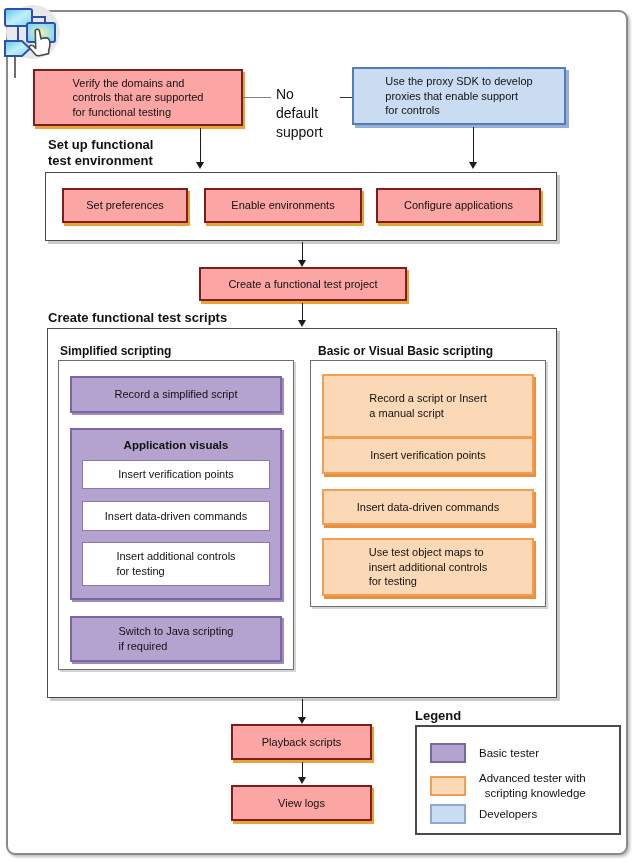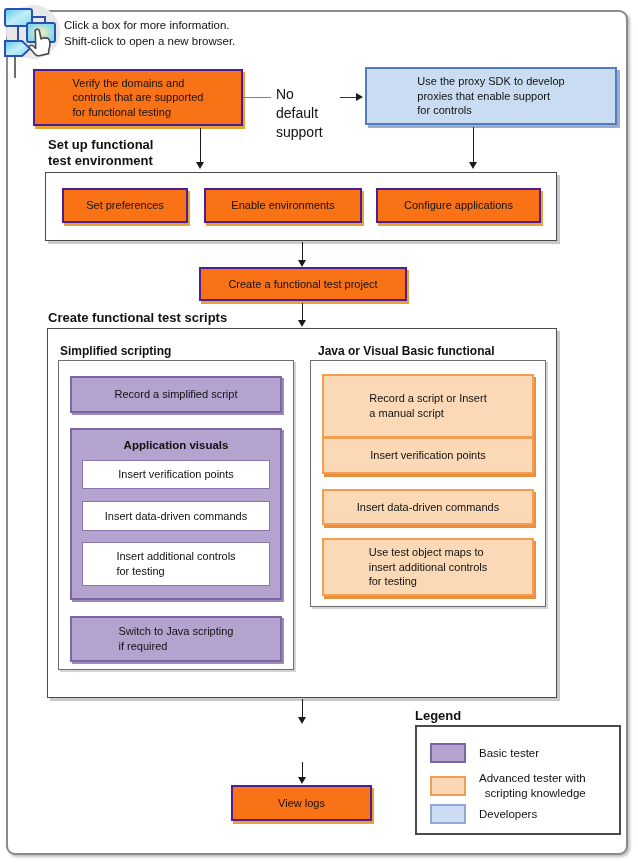--- a/index.html
+++ b/index.html
@@ -4,21 +4,21 @@
 <style>
   * { box-sizing: border-box; margin: 0; padding: 0; }
   html,body { background:#fff; }
   .page{position:relative;width:638px;height:863px;background:#fff;
         font-family:"Liberation Sans",sans-serif;color:#111;overflow:hidden}
   .frame{position:absolute;left:6px;top:10px;width:622px;height:845px;
          border:2px solid #8a8a8a;border-radius:9px;box-shadow:2px 2px 3px #bdbdbd;background:#fff}
   .box{position:absolute;display:flex;align-items:center;justify-content:center;
        font-size:11px;line-height:1.32;text-align:left;white-space:pre-line;cursor:pointer}
   .box.left{text-align:left}
-  .ybox{background:#f97316;border:2px solid #4c1d95;box-shadow:2px 3px 0 #e6a437}
+  .ybox{background:#fca5a5;border:2px solid #7f1d1d;box-shadow:2px 3px 0 #e6a437}
   .bbox{background:#cadcf1;border:2px solid #4f7dbe;box-shadow:3px 3px 0 #9aadd0}
   .pbox{background:#b4a3cf;border:2px solid #7c66a6;box-shadow:2px 2px 0 #9b8cba}
   .obox{background:#fbd9b6;border:2px solid #f29d52;box-shadow:2px 3px 0 #e98f40}
   .wbox{background:#fff;border:1px solid #8a76ad}
   .pgroup{position:absolute;background:#b4a3cf;border:2px solid #7c66a6;box-shadow:2px 2px 0 #9b8cba}
   .avtitle{position:absolute;left:0;right:0;top:9px;text-align:center;font-weight:bold;font-size:11.5px}
   .container{position:absolute;background:#fff;border:1px solid #4a4a4a;box-shadow:3px 3px 0 #c9c9c9}
   .subcontainer{position:absolute;background:#fff;border:1px solid #6e6e6e;box-shadow:2px 2px 0 #d4d4d4}
   .seclabel{position:absolute;font-weight:bold;font-size:13px;line-height:1.25;white-space:pre-line}
   .collabel{position:absolute;font-weight:bold;font-size:12px}
@@ -40,34 +40,32 @@
   .ltext{font-size:11.5px;line-height:1.3;white-space:pre-line;text-align:right}
   .icon{position:absolute;left:2px;top:2px}
 </style>
 </head>
 <body>
 
 <div class="page">
 
   <div class="frame"></div>
 
-  <div class="note" style="left:64px;top:17px;width:280px">Click a box for more information.
-Shift-click to open a new browser.</div>
 
   <div class="box ybox left" style="left:33px;top:69px;width:210px;height:57px">Verify the domains and
 controls that are supported
 for functional testing</div>
 
   <div class="hline" style="left:243px;top:97px;width:28px"></div>
   <div class="small-note" style="left:276px;top:85px;width:62px">No default
 support</div>
   <div class="hline dark" style="left:340px;top:97px;width:17px"></div>
   <div class="ah-right" style="left:356px;top:93px"></div>
 
-  <div class="box bbox left" style="left:365px;top:67px;width:252px;height:58px">Use the proxy SDK to develop
+  <div class="box bbox left" style="left:352px;top:67px;width:214px;height:58px">Use the proxy SDK to develop
 proxies that enable support
 for controls</div>
 
   <div class="vline" style="left:200px;top:128px;height:35px"></div>
   <div class="ah-down" style="left:196px;top:162px"></div>
   <div class="vline" style="left:473px;top:127px;height:36px"></div>
   <div class="ah-down" style="left:469px;top:162px"></div>
 
   <div class="seclabel" style="left:48px;top:137px">Set up functional
 test environment</div>
@@ -93,32 +91,33 @@
     <div class="avtitle">Application visuals</div>
   </div>
   <div class="box wbox" style="left:82px;top:460px;width:188px;height:29px">Insert verification points</div>
   <div class="box wbox" style="left:82px;top:501px;width:188px;height:30px">Insert data-driven commands</div>
   <div class="box wbox left" style="left:82px;top:542px;width:188px;height:44px">Insert additional controls
 for testing</div>
 
   <div class="box pbox left" style="left:70px;top:616px;width:212px;height:46px">Switch to Java scripting
 if required</div>
 
-  <div class="collabel" style="left:318px;top:344px">Java or Visual Basic functional</div>
+  <div class="collabel" style="left:318px;top:344px">Basic or Visual Basic scripting</div>
   <div class="subcontainer" style="left:310px;top:360px;width:236px;height:247px"></div>
   <div class="box obox left" style="left:322px;top:374px;width:212px;height:64px">Record a script or Insert
 a manual script</div>
   <div class="box obox" style="left:322px;top:437px;width:212px;height:37px">Insert verification points</div>
   <div class="box obox" style="left:322px;top:489px;width:212px;height:36px">Insert data-driven commands</div>
   <div class="box obox left" style="left:322px;top:538px;width:212px;height:58px">Use test object maps to
 insert additional controls
 for testing</div>
 
   <div class="vline" style="left:302px;top:699px;height:19px"></div>
   <div class="ah-down" style="left:298px;top:717px"></div>
+  <div class="box ybox" style="left:231px;top:724px;width:141px;height:36px">Playback scripts</div>
   <div class="vline" style="left:302px;top:762px;height:16px"></div>
   <div class="ah-down" style="left:298px;top:777px"></div>
   <div class="box ybox" style="left:231px;top:785px;width:141px;height:36px">View logs</div>
 
   <div class="seclabel" style="left:415px;top:708px">Legend</div>
   <div class="legendbox" style="left:415px;top:725px;width:206px;height:110px"></div>
   <div class="lrow" style="left:430px;top:743px;width:180px">
     <div class="swatch sw-purple"></div>
     <div class="ltext">Basic tester</div>
   </div>

